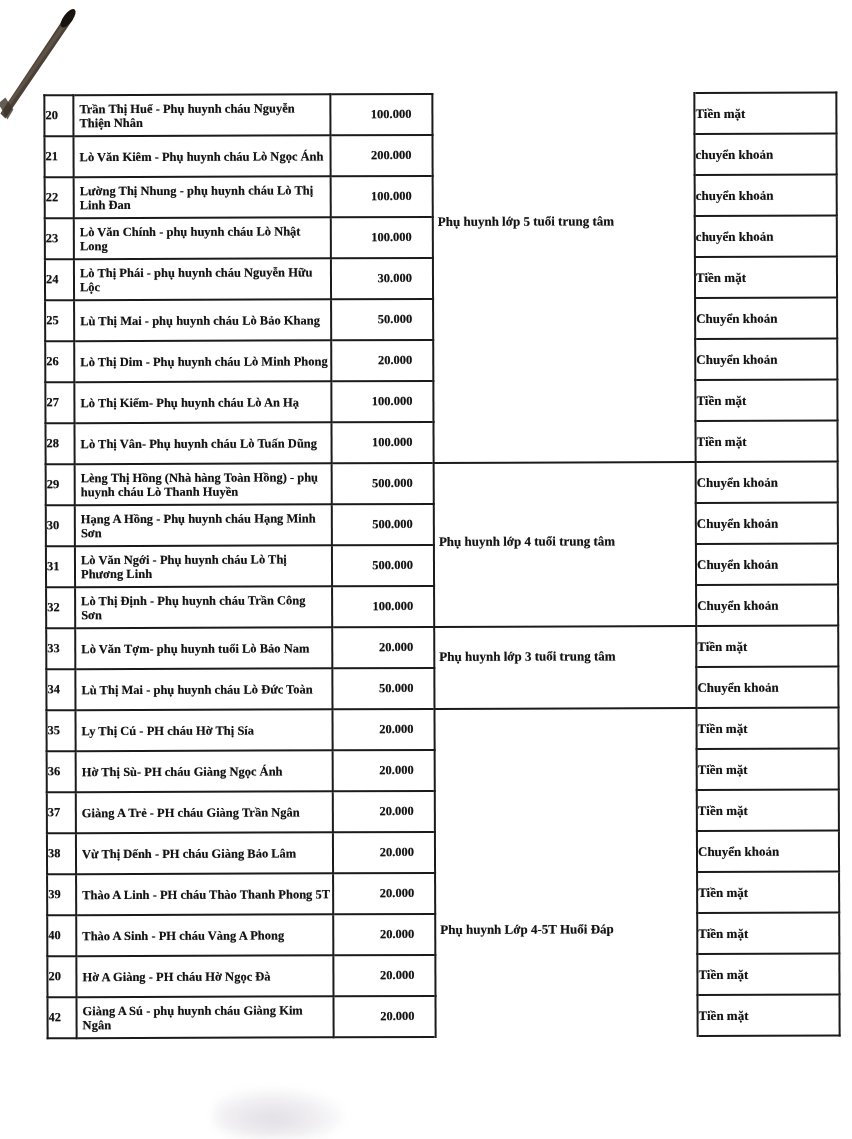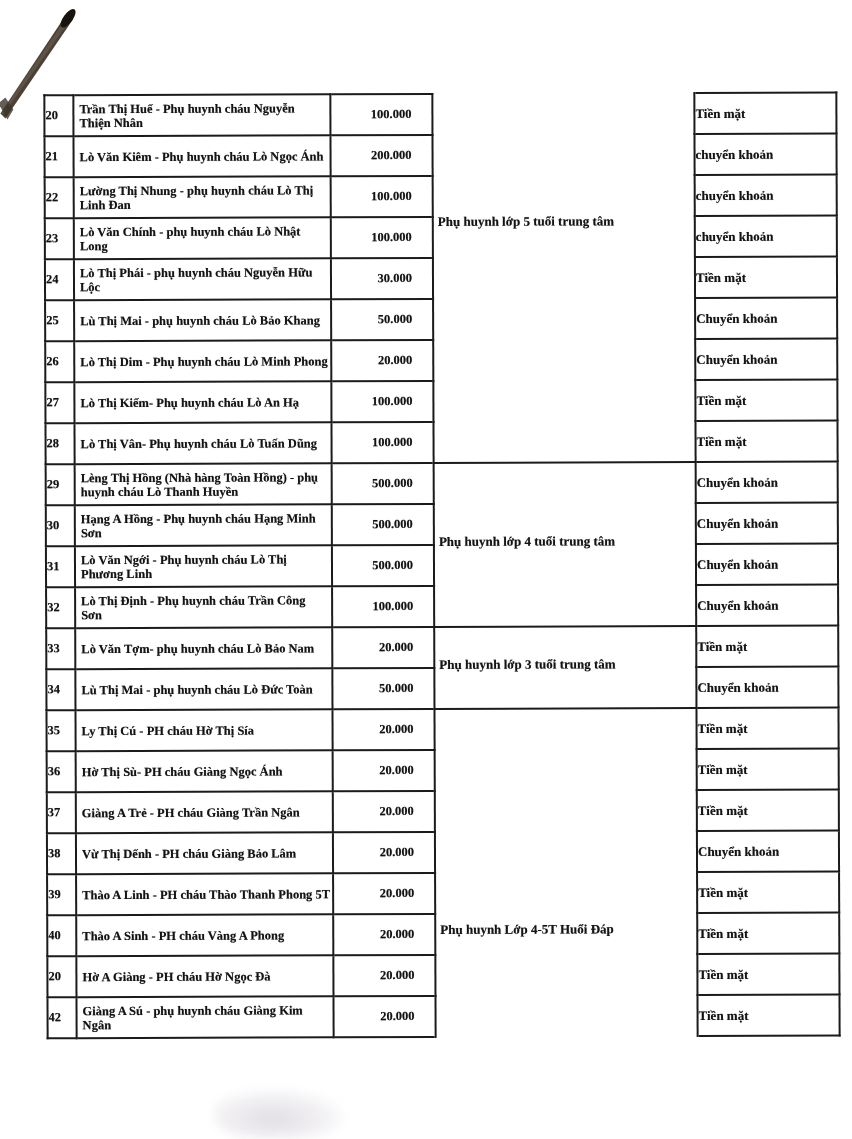--- a/index.html
+++ b/index.html
@@ -40,21 +40,21 @@
     position:relative;
     font-size:13px;
   }
   td.c-group.open-top{border-top:none;}
   td.c-group.open-bottom{border-bottom:none;}
   td.c-group .glabel{
     position:absolute;left:4px;white-space:nowrap;
   }
   td.c-group.gpos-0 .glabel{top:114px;margin-top:6px;}
   td.c-group.gpos-1 .glabel{top:70px;}
-  td.c-group.gpos-2 .glabel{top:29px;}
+  td.c-group.gpos-2 .glabel{top:21px;}
   td.c-group.gpos-3 .glabel{top:212px;}
   td.c-pay{width:140px;padding-left:0;font-size:13px;}
   .pen-mark{position:absolute;left:0;top:0;}
   .scan-smudge{
     position:absolute;left:212px;top:1088px;width:130px;height:50px;
     background:radial-gradient(ellipse at 45% 60%, rgba(203,196,208,0.55), rgba(210,205,214,0.25) 55%, rgba(255,255,255,0) 75%);
     filter:blur(4px);
     border-radius:40%;
   }
 </style>
@@ -151,21 +151,21 @@
           <td class="c-pay">Chuyển khoản</td>
         </tr>
         <tr>
           <td class="c-num">32</td>
           <td class="c-name">Lò Thị Định - Phụ huynh cháu Trần Công Sơn</td>
           <td class="c-amount">100.000</td>
           <td class="c-pay">Chuyển khoản</td>
         </tr>
         <tr>
           <td class="c-num">33</td>
-          <td class="c-name">Lò Văn Tợm- phụ huynh cháu Lò Bảo Nam</td>
+          <td class="c-name">Lò Văn Tợm- phụ huynh tuổi Lò Bảo Nam</td>
           <td class="c-amount">20.000</td>
           <td class="c-group gpos-2" rowspan="2">
             <span class="glabel">Phụ huynh lớp 3 tuổi trung tâm</span>
           </td>
           <td class="c-pay">Tiền mặt</td>
         </tr>
         <tr>
           <td class="c-num">34</td>
           <td class="c-name">Lù Thị Mai - phụ huynh cháu Lò Đức Toàn</td>
           <td class="c-amount">50.000</td>

